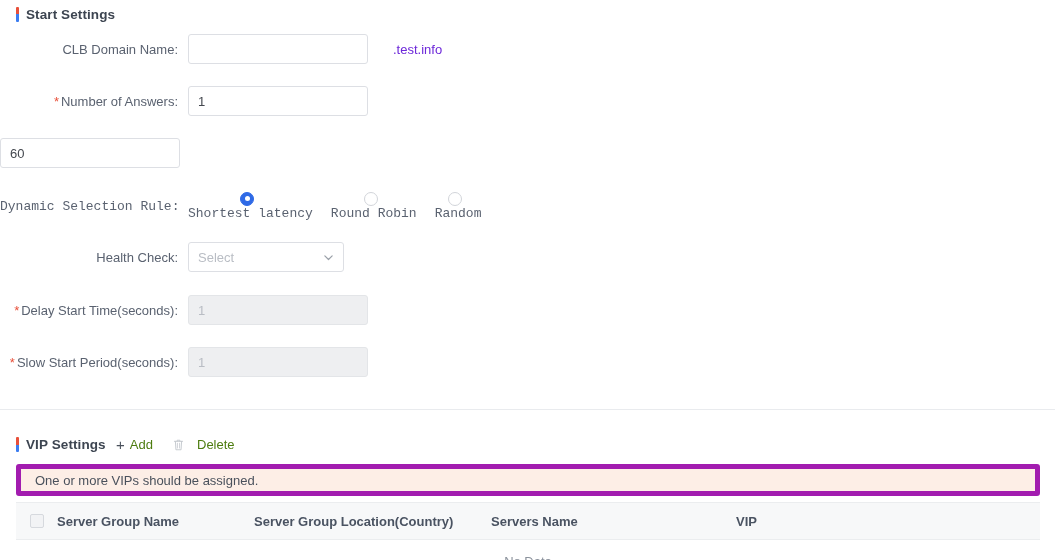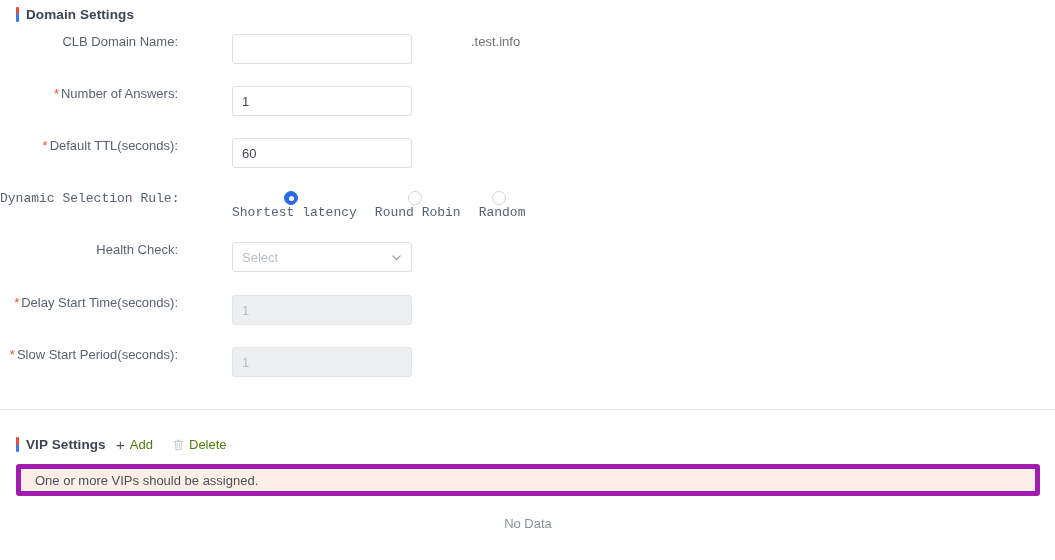--- a/index.html
+++ b/index.html
@@ -37,23 +37,22 @@
     font-weight: bold;
     color: #3d4551;
     letter-spacing: 0.1px;
     white-space: nowrap;
   }
 
   
   .form-row {
     position: absolute;
     display: flex;
-    align-items: flex-start;
+    align-items: center;
     height: 30px;
-    gap: 44px;
   }
   .form-label {
     width: 188px;
     text-align: right;
     padding-right: 10px;
     font-size: 13px;
     color: #5a6270;
     white-space: nowrap;
     flex: 0 0 auto;
   }
@@ -75,23 +74,23 @@
     outline: none;
   }
   .txt-input::placeholder { color: #b9bdc4; }
   .txt-input:disabled,
   .txt-input.disabled {
     background: #eeeff1;
     border-color: #e3e5e8;
     color: #b9bdc4;
   }
   .suffix {
-    margin-left: 15px;
-    font-size: 13px;
-    color: #737373;
+    margin-left: 25px;
+    font-size: 13px;
+    color: #6d28d9;
     white-space: nowrap;
   }
 
   
   .radio-group { display: flex; align-items: center; }
   .radio-item {
     display: flex;
     align-items: center;
     margin-right: 18px;
     cursor: pointer;
@@ -121,21 +120,21 @@
     border-radius: 50%;
     background: #ffffff;
   }
   .radio-label {
     font-size: 13px;
     color: #5a6270;
   }
 
   
   .select-box {
-    width: 180px;
+    width: 156px;
     height: 30px;
     border: 1px solid #dddfe4;
     border-radius: 3px;
     background: #ffffff;
     display: flex;
     align-items: center;
     padding: 0 9px;
     cursor: pointer;
     position: relative;
   }
@@ -232,40 +231,37 @@
   .no-data {
     font-size: 13px;
     color: #8b929c;
   }
 </style>
 </head>
 <body>
 
 <div class="section-head" style="left:16px; top:7px;">
   <span class="accent-bar"></span>
-  <span class="section-title">Domain Settings</span>
+  <span class="section-title">Start Settings</span>
 </div>
 
 <div class="form-row" style="left:0px; top:34px;">
   <span class="form-label">CLB Domain Name:</span>
   <input class="txt-input" type="text" value="" style="">
   <span class="suffix">.test.info</span>
 </div>
 
 <div class="form-row" style="left:0px; top:86px;">
   <span class="form-label">
     <span class="req">*</span><span>Number of Answers:</span>
   </span>
   <input class="txt-input" type="text" value="1" style="">
 </div>
 
 <div class="form-row" style="left:0px; top:138px;">
-  <span class="form-label">
-    <span class="req">*</span><span>Default TTL(seconds):</span>
-  </span>
   <input class="txt-input" type="text" value="60" style="">
 </div>
 
 <div class="form-row" style="left:0px; top:191px;font-family:Liberation Mono, monospace;">
   <span class="form-label">Dynamic Selection Rule:</span>
   <div class="radio-group">
     <div class="radio-item checked">
       <span class="radio-mark"></span>
       <span class="radio-label">Shortest latency</span>
     </div>
@@ -309,29 +305,38 @@
 <div class="section-head" style="left:16px; top:437px;">
   <span class="accent-bar"></span>
   <span class="section-title">VIP Settings</span>
 </div>
 
 <div class="tool-btn" style="left:116px; top:437px;">
   <span class="plus-icon">+</span>
   <span class="tb-label">Add</span>
 </div>
 
-<div class="tool-btn" style="left:173px; top:437px;">
+<div class="tool-btn" style="left:173px; top:437px;gap:8px;">
   <svg class="trash-icon" width="11" height="12" viewBox="0 0 12 13">
     <path d="M1.5 2.5 H10.5 M4.5 2.5 V1.3 H7.5 V2.5 M2.6 2.5 L3.2 11.7 H8.8 L9.4 2.5" fill="none" stroke="#c3c7cd" stroke-width="1" stroke-linecap="round" stroke-linejoin="round"></path>
     <path d="M4.8 4.6 V9.8 M7.2 4.6 V9.8" fill="none" stroke="#c3c7cd" stroke-width="0.9" stroke-linecap="round"></path>
   </svg>
   <span class="tb-label">Delete</span>
 </div>
 
 <div class="warn-banner" style="top:464px;">
   <span class="warn-text">One or more VIPs should be assigned.</span>
 </div>
 
 <div class="tbl" style="top:502px;">
+  <div class="tbl-head">
+    <div style="width:41px; display:flex; justify-content:center;">
+      <span class="chk"></span>
+    </div>
+    <span class="th" style="width:197px;">Server Group Name</span>
+    <span class="th" style="width:237px;">Server Group Location(Country)</span>
+    <span class="th" style="width:245px;">Servers Name</span>
+    <span class="th">VIP</span>
+  </div>
   <div class="tbl-body">
     <span class="no-data">No Data</span>
   </div>
 </div>
 
 </body></html>

